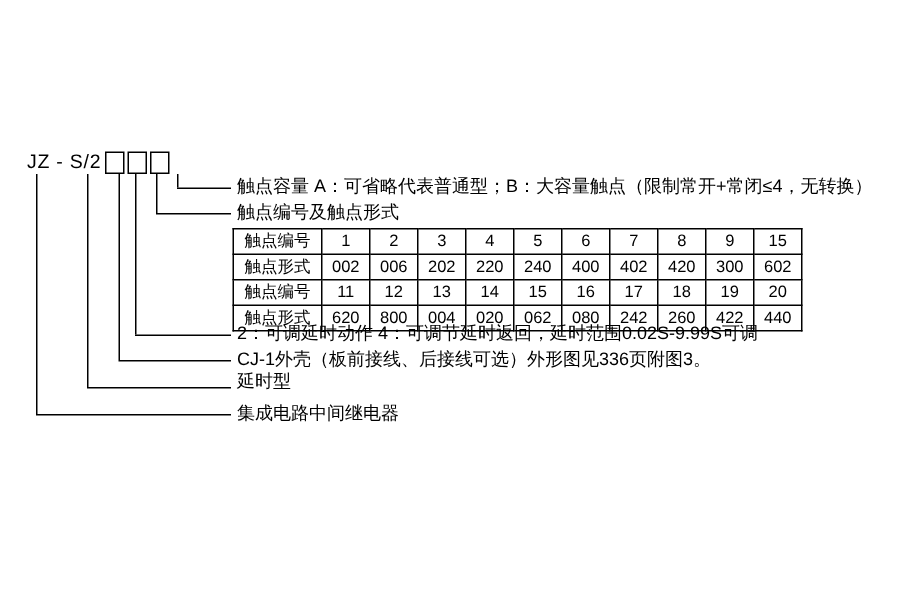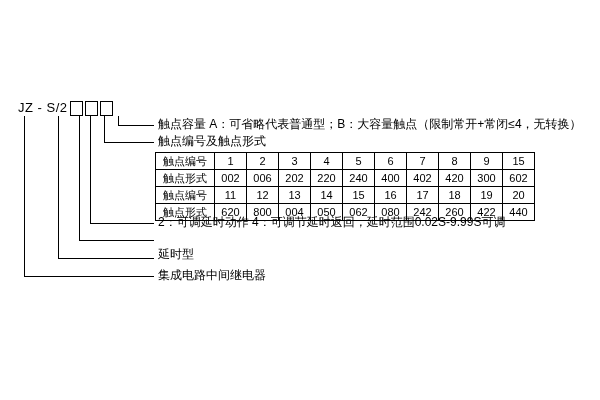--- a/index.html
+++ b/index.html
@@ -117,20 +117,21 @@
 
   <div class="vline" style="left:58px; top:116px; height:142px;"></div>
   <div class="hline" style="left:58px; top:258px; width:96px;"></div>
 
   <div class="vline" style="left:24px; top:116px; height:160px;"></div>
   <div class="hline" style="left:24px; top:276px; width:130px;"></div>
 
   <div class="note" style="left:158px; top:117px;">触点容量  A：可省略代表普通型；B：大容量触点（限制常开+常闭≤4，无转换）</div>
   <div class="note" style="left:158px; top:134px;">触点编号及触点形式</div>
   <div class="note" style="left:158px; top:215px;">2：可调延时动作   4：可调节延时返回，延时范围0.02S-9.99S可调</div>
+  <div class="note" style="left:158px; top:232px;">CJ-1外壳（板前接线、后接线可选）外形图见336页附图3。</div>
   <div class="note" style="left:158px; top:247px;">延时型</div>
   <div class="note" style="left:158px; top:268px;">集成电路中间继电器</div>
 
   <div class="tbl-wrap">
     <table class="contact-table">
       <tbody>
         <tr>
           <td class="hdr">触点编号</td>
           <td class="cell">1</td>
           <td class="cell">2</td>
@@ -167,21 +168,21 @@
           <td class="cell">17</td>
           <td class="cell">18</td>
           <td class="cell">19</td>
           <td class="cell">20</td>
         </tr>
         <tr>
           <td class="hdr">触点形式</td>
           <td class="cell">620</td>
           <td class="cell">800</td>
           <td class="cell">004</td>
-          <td class="cell">050</td>
+          <td class="cell">020</td>
           <td class="cell">062</td>
           <td class="cell">080</td>
           <td class="cell">242</td>
           <td class="cell">260</td>
           <td class="cell">422</td>
           <td class="cell">440</td>
         </tr>
       </tbody>
     </table>
   </div>

